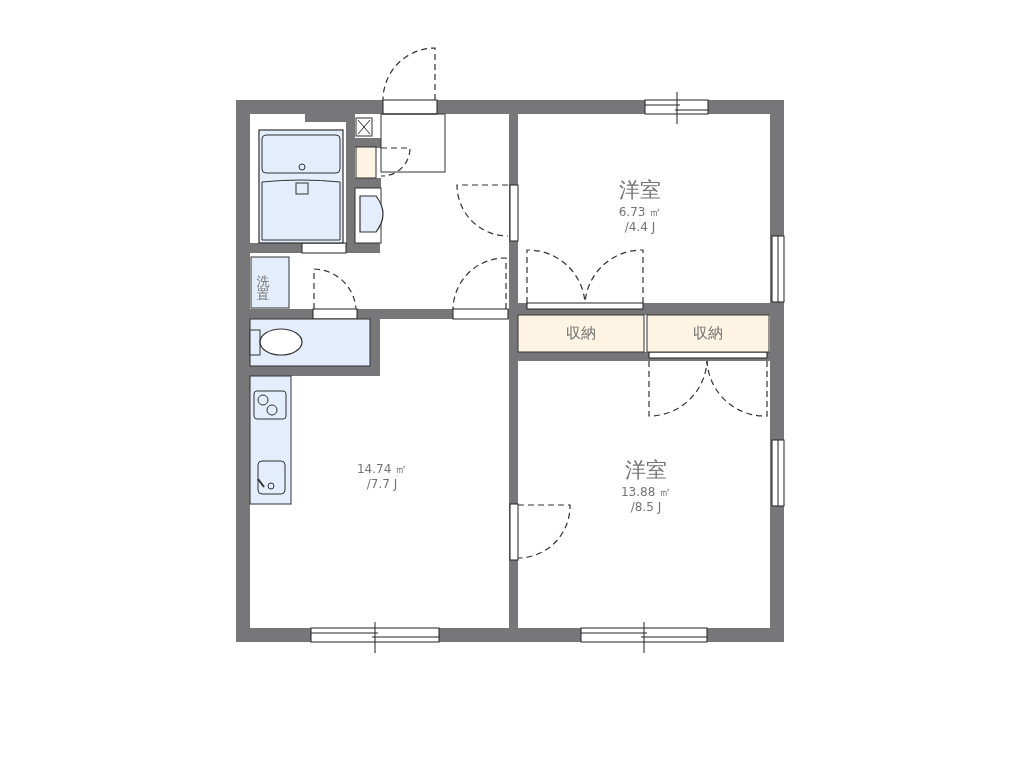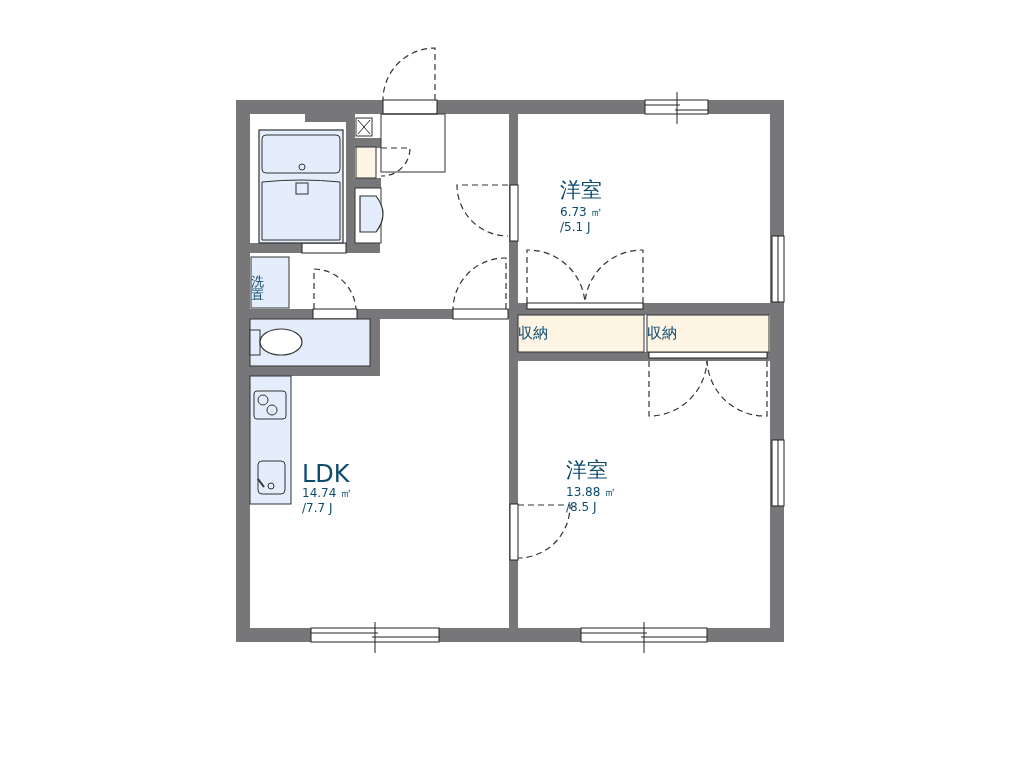--- a/index.html
+++ b/index.html
@@ -1,18 +1,18 @@
 <!DOCTYPE html>
 <html><head>
 <meta charset="utf-8">
 <style>
   html,body{margin:0;padding:0;background:#fff;}
   body{width:1016px;height:772px;position:relative;overflow:hidden;font-family:"DejaVu Sans",sans-serif;}
   svg{position:absolute;left:0;top:0;}
-  .lbl{position:absolute;text-align:left;color:#0c4a6e;line-height:1;}
+  .lbl{position:absolute;text-align:center;color:#737373;line-height:1;}
   .room-name{font-size:21px;}
   .room-ldk{font-size:24px;}
   .area{font-size:12px;line-height:15px;}
   .small{font-size:13px;}
 </style>
 </head>
 <body>
 
 <svg width="1016" height="772" viewBox="0 0 1016 772">
 
@@ -118,29 +118,28 @@
     <path d="M767 361 L767 416 A58 58 0 0 1 707 361"></path>
     <path d="M518 505 L570 505 A52 52 0 0 1 518 558"></path>
   </g>
 </svg>
 
 <div class="lbl small" style="left:251px;top:275px;width:24px;">洗置</div>
 
 <div class="lbl" style="left:560px;top:180px;width:160px;">
   <div class="room-name">洋室</div>
   <div class="area" style="margin-top:4px">6.73 ㎡</div>
-  <div class="area">/5.1 J</div>
+  <div class="area">/4.4 J</div>
 </div>
 
 <div class="lbl" style="left:566px;top:460px;width:160px;">
   <div class="room-name">洋室</div>
   <div class="area" style="margin-top:4px">13.88 ㎡</div>
   <div class="area">/8.5 J</div>
 </div>
 
 <div class="lbl" style="left:302px;top:462px;width:160px;">
-  <div class="room-ldk">LDK</div>
   <div class="area" style="">14.74 ㎡</div>
   <div class="area">/7.7 J</div>
 </div>
 
 <div class="lbl small" style="left:518px;top:326px;width:126px;font-size:15px;">収納</div>
 <div class="lbl small" style="left:647px;top:326px;width:122px;font-size:15px;">収納</div>
 
 </body></html>

